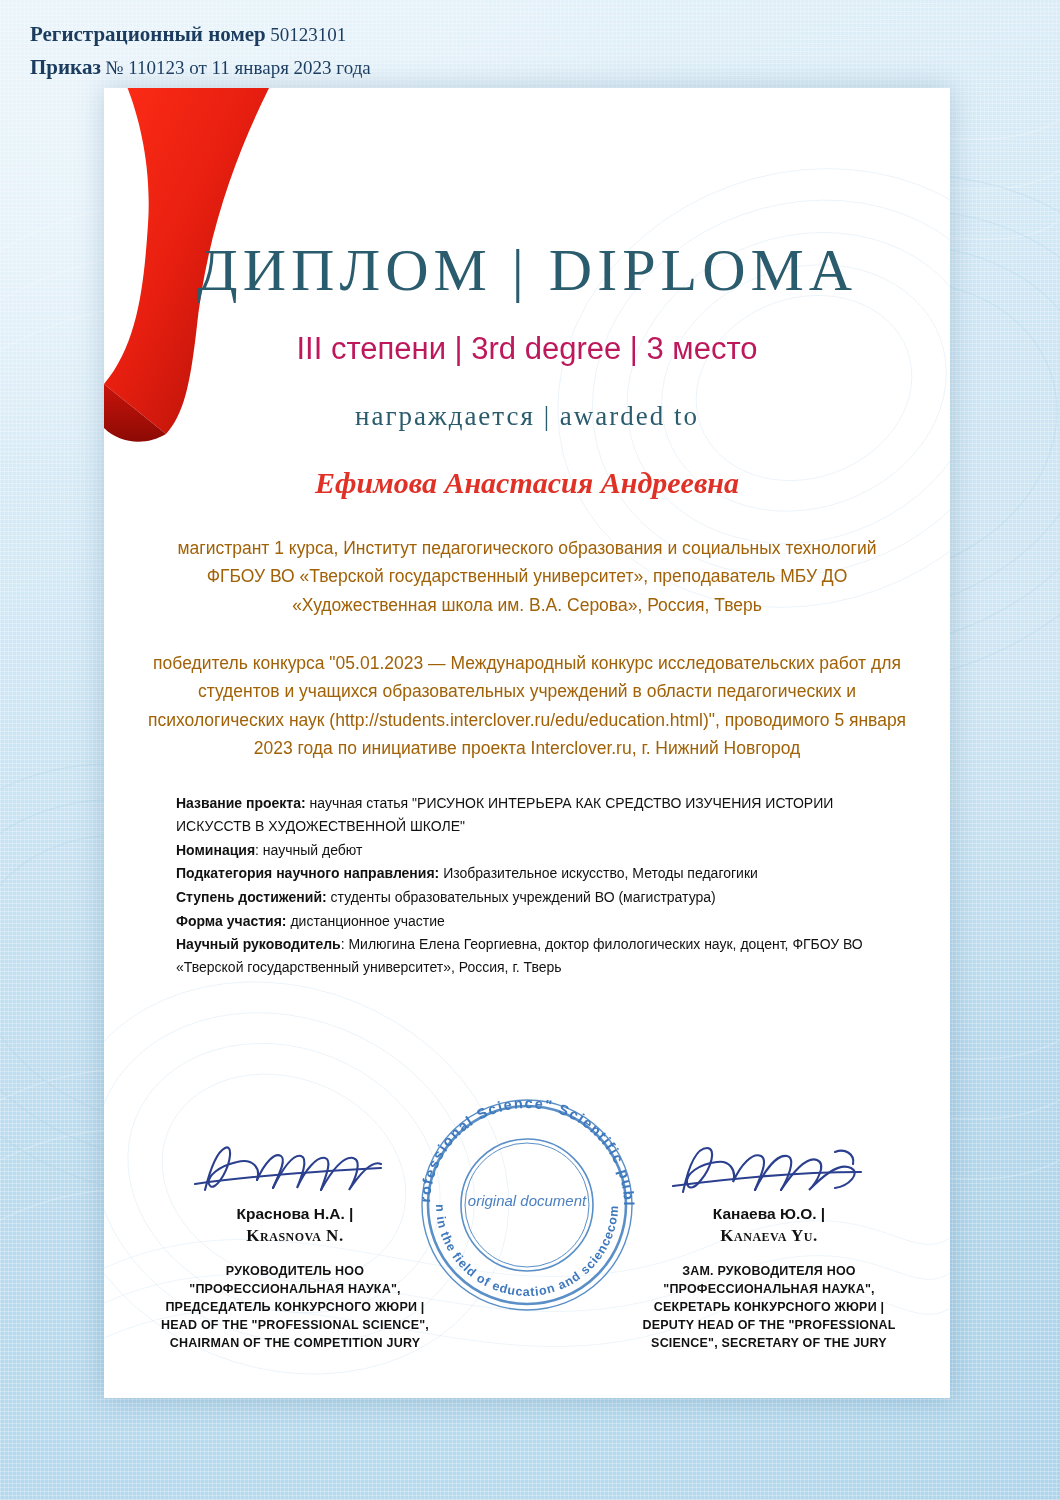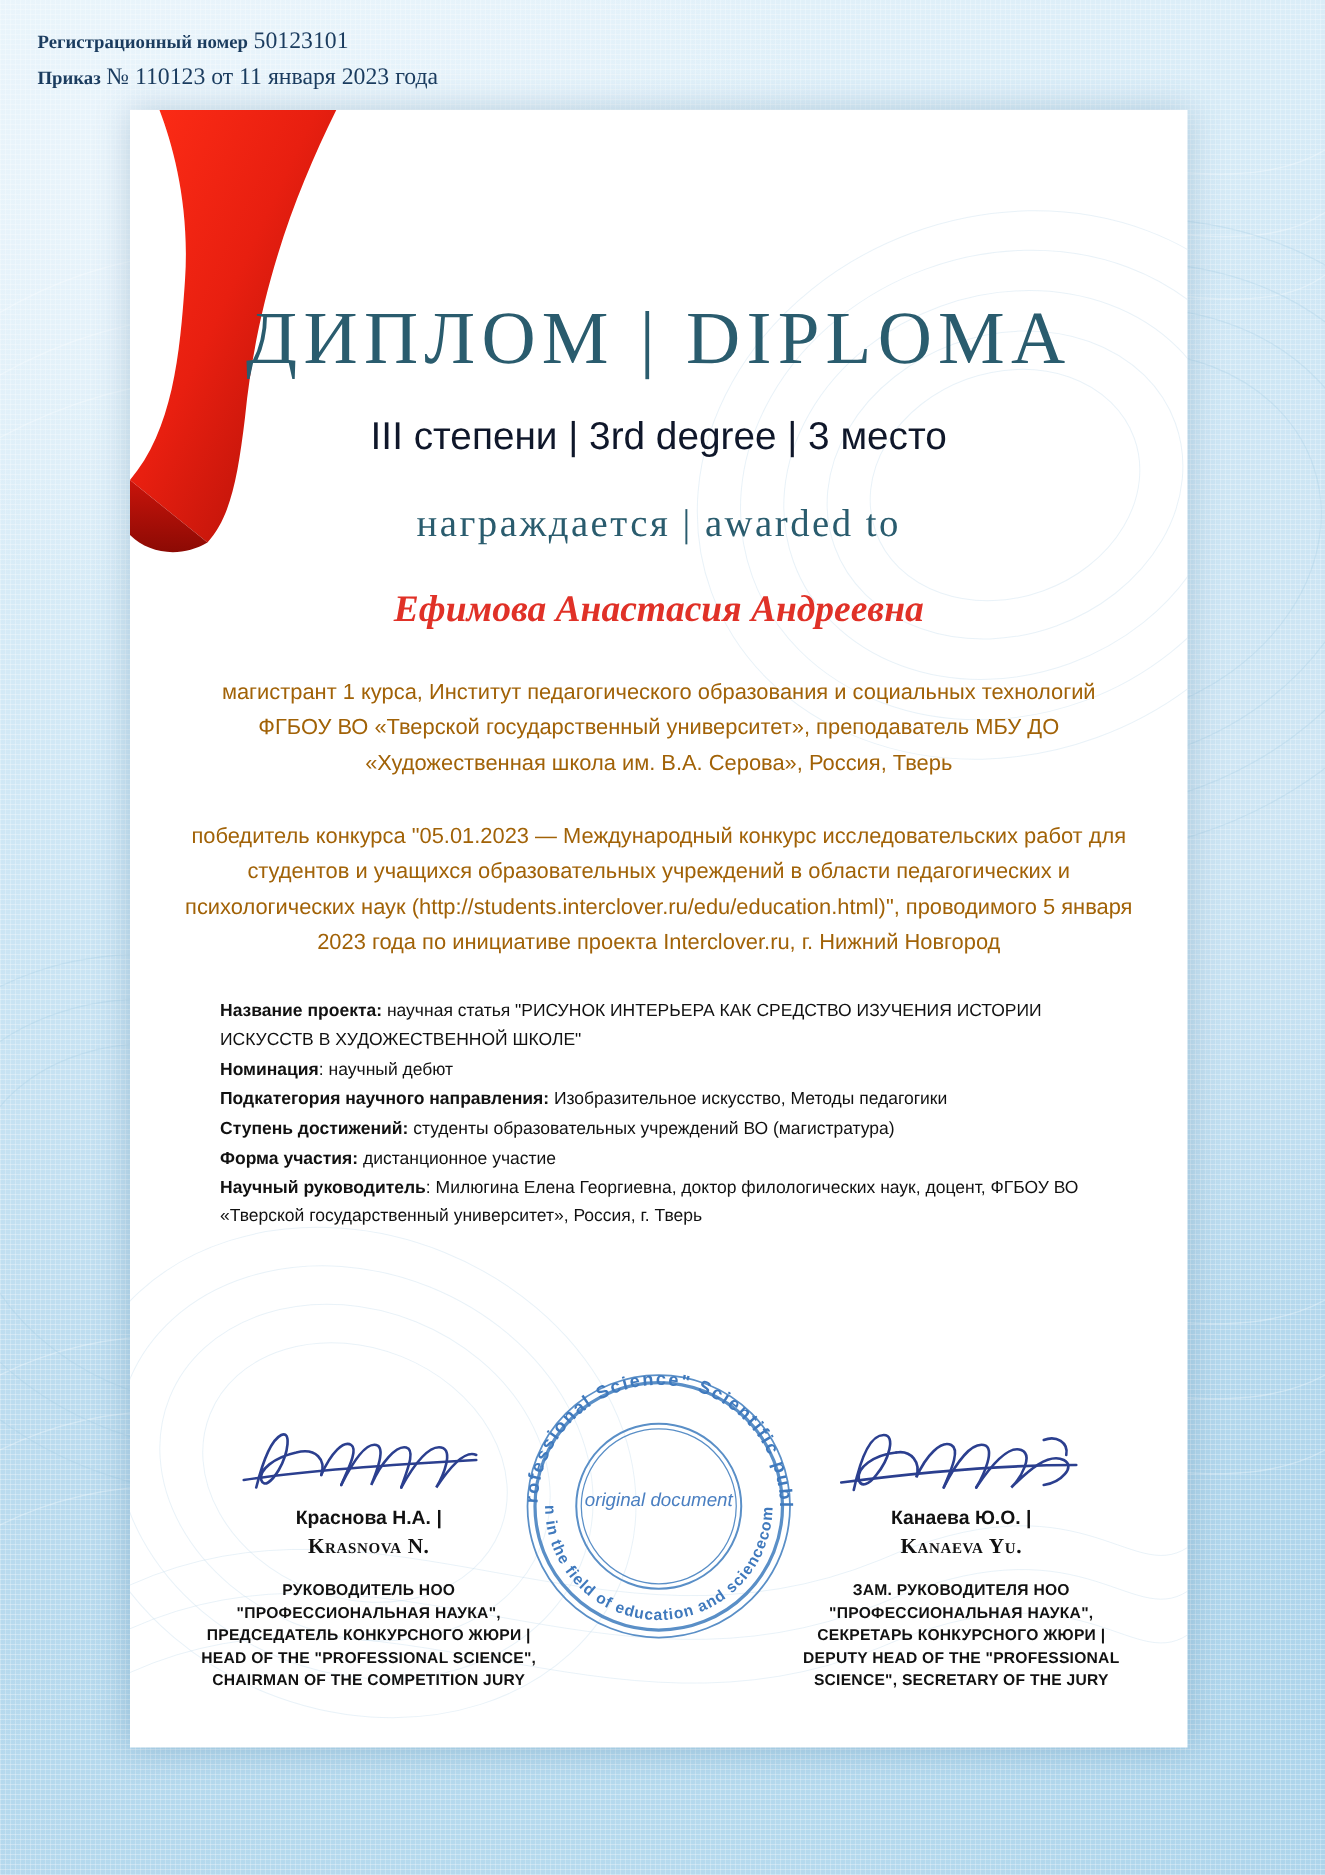--- a/index.html
+++ b/index.html
@@ -85,21 +85,21 @@
     position: absolute;
     left: 30px;
     top: 18px;
     color: #1d3f63;
     line-height: 1.55;
   }
   .meta .line { white-space: nowrap; }
   .meta .k {
     font-family: "Liberation Serif", serif;
     font-weight: bold;
-    font-size: 15px;
+    font-size: 21px;
     color: #1b3c5f;
   }
   .meta .v {
     font-family: "Liberation Serif", serif;
     font-size: 19px;
     color: #1b3c5f;
   }
 
   
   .title {
@@ -108,27 +108,27 @@
     font-family: "Liberation Serif", serif;
     font-size: 60px;
     letter-spacing: 5px;
     color: #2a5c6e;
     font-weight: normal;
   }
   .degree {
     margin-top: 26px;
     text-align: center;
     font-size: 31px;
-    color: #0f172a;
+    color: #be185d;
   }
   .awarded {
     margin-top: 34px;
     text-align: center;
     font-family: "Liberation Serif", serif;
-    font-size: 31px;
+    font-size: 27px;
     letter-spacing: 2px;
     color: #2a5c6e;
   }
   .recipient {
     margin-top: 34px;
     text-align: center;
     font-family: "Liberation Serif", serif;
     font-style: italic;
     font-weight: bold;
     font-size: 30px;

